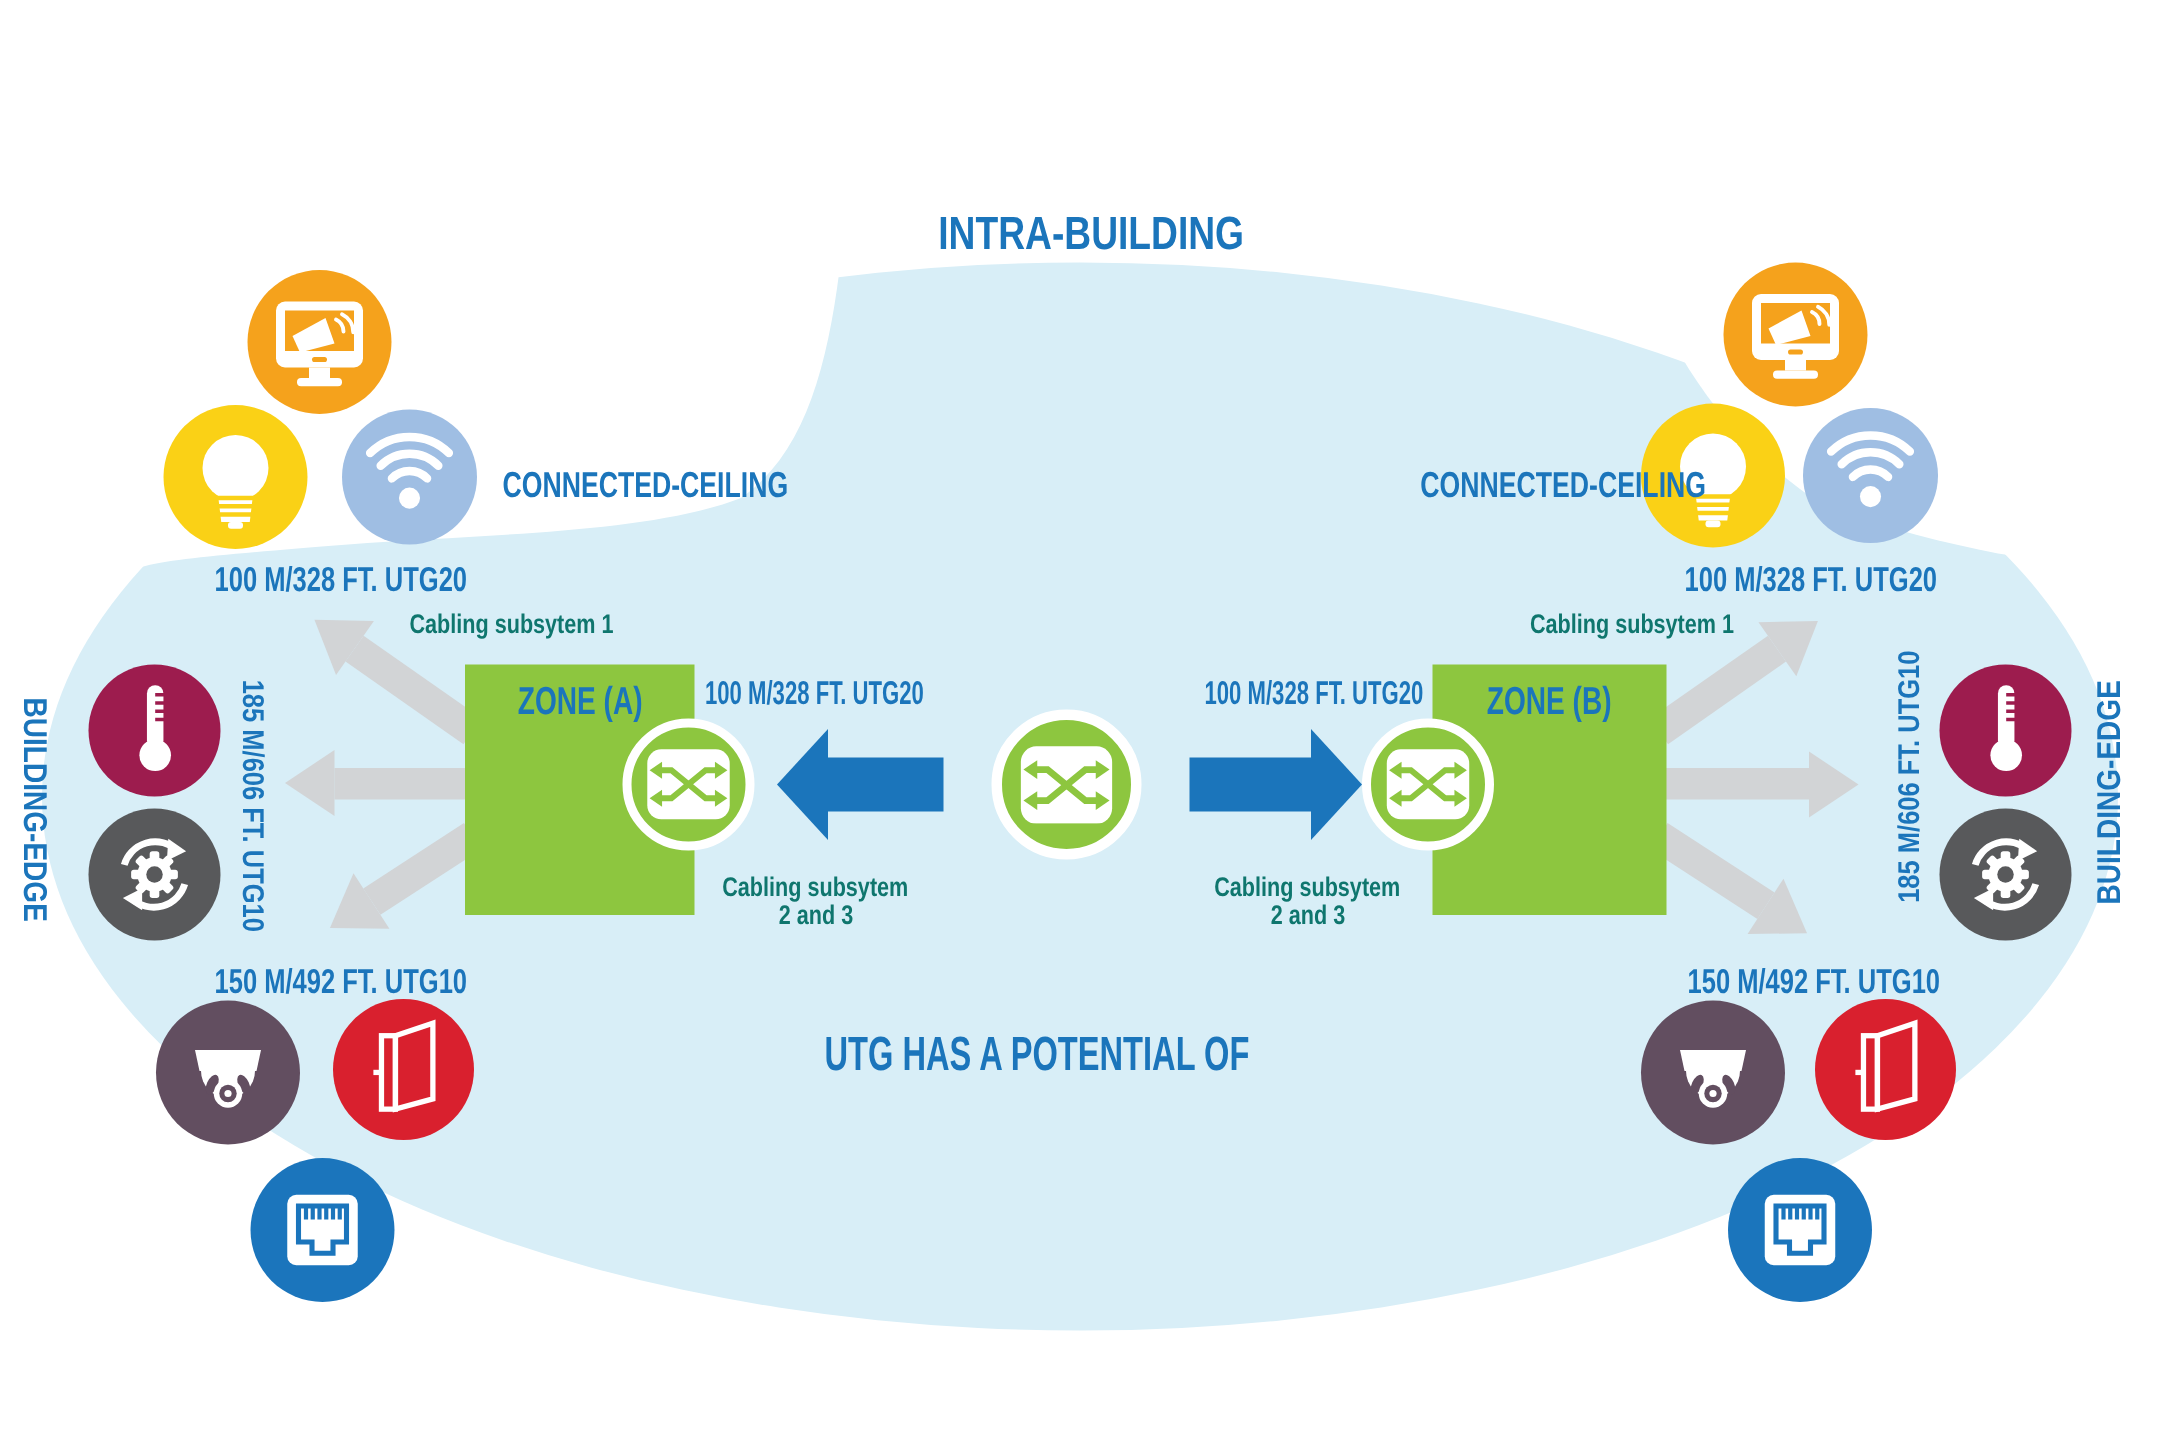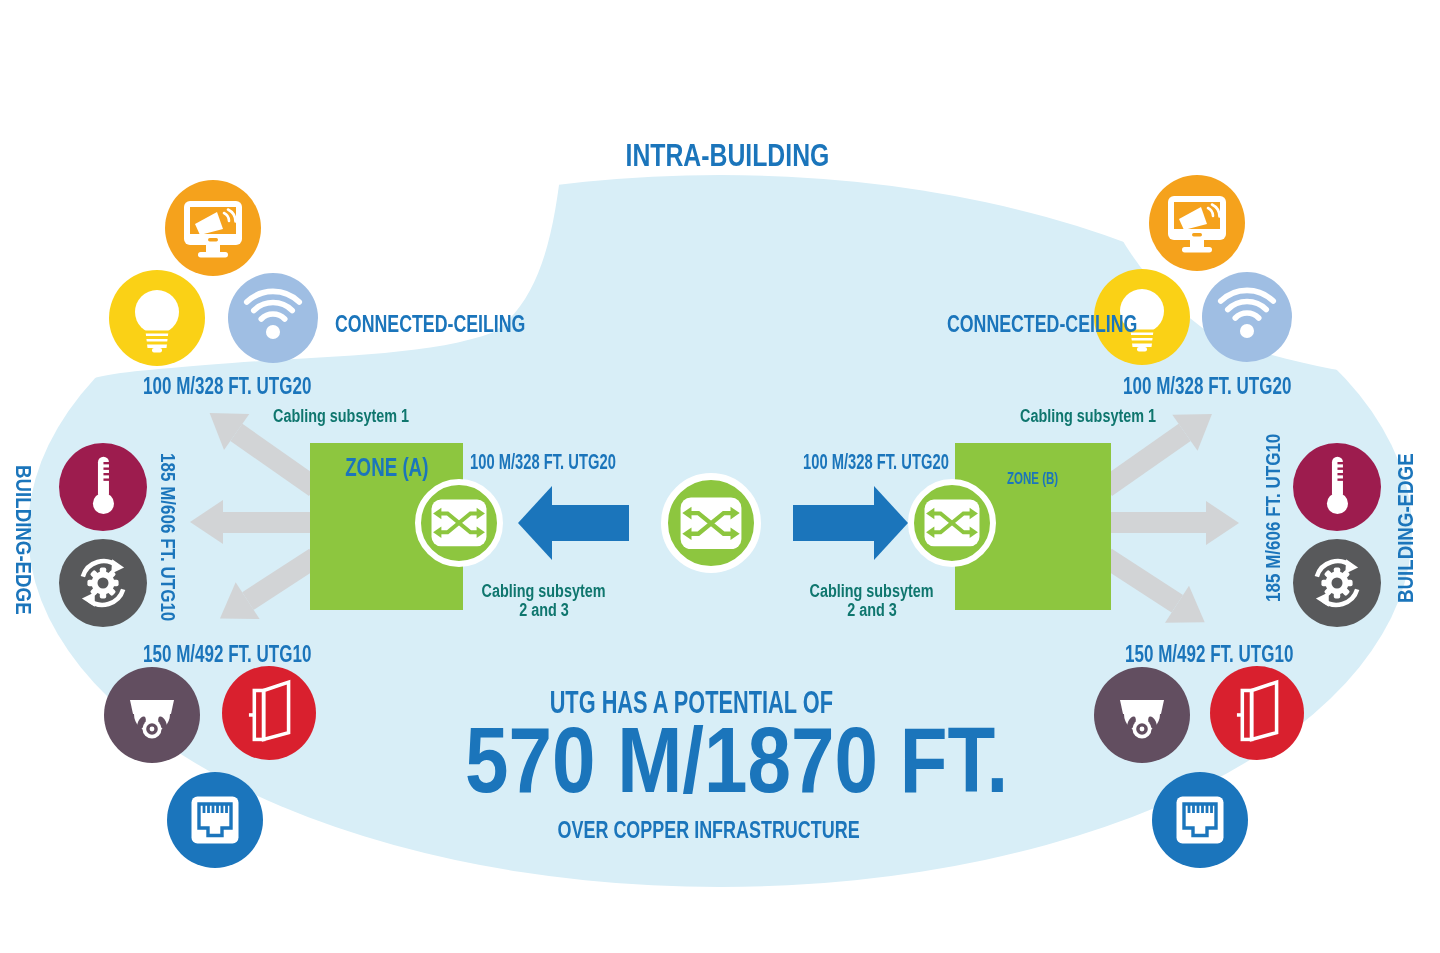--- a/index.html
+++ b/index.html
@@ -79,21 +79,21 @@
 
   <div class="ba" style="left:629px;top:505px;width:77px;transform:rotate(180deg);"></div>
   <div class="ba" style="left:793px;top:505px;width:81px;"></div>
 
   <div class="gbox" style="left:310px;top:443px;width:153px;height:167px;">
     <div class="lbl" style="top:9px;font-size:26px;">
       <span class="sq72">ZONE (A)</span>
     </div>
   </div>
   <div class="gbox" style="left:955px;top:443px;width:156px;height:167px;">
-    <div class="lbl" style="top:27px;font-size:16px;">
+    <div class="lbl" style="top:9px;font-size:26px;">
       <span class="sq72">ZONE (B)</span>
     </div>
   </div>
 
   <div class="switch" style="left:415px;top:479px;width:88px;height:88px;">
     <svg width="56" viewBox="0 0 54 46">
       <rect x="0.5" y="0.5" width="53" height="45" rx="9" fill="#fff"></rect>
       <g stroke="#8DC63F" stroke-width="3.8" fill="none">
         <path d="M8 14 L16 14 L38 32 L46 32"></path>
           <path d="M8 32 L16 32 L38 14 L46 14"></path>
@@ -178,26 +178,20 @@
     <span class="sq74">150 M/492 FT. UTG10</span>
   </div>
 
   <div class="vtxt vsq" style="left:11px;top:453px;height:160px;font-size:22px;"><span>BUILDING-EDGE</span></div>
   <div class="vtxt vsq" style="left:156px;top:440px;height:175px;font-size:20px;"><span>185 M/606 FT. UTG10</span></div>
   <div class="vtxt vsqf" style="left:1261px;top:440px;height:175px;font-size:20px;"><span>185 M/606 FT. UTG10</span></div>
   <div class="vtxt vsqf" style="left:1394px;top:455px;height:160px;font-size:22px;"><span>BUILDING-EDGE</span></div>
 
   <div class="txt ctr" style="left:483px;top:686px;width:400px;font-size:32px;">
     <span class="sq68c">UTG HAS A POTENTIAL OF</span>
-  </div>
-  <div class="txt ctr" style="left:417px;top:714px;width:600px;font-size:92px;line-height:92px;">
-    <span class="sq85c">570 M/1870 FT.</span>
-  </div>
-  <div class="txt ctr" style="left:509px;top:818px;width:400px;font-size:23px;">
-    <span class="sq78">OVER COPPER INFRASTRUCTURE</span>
   </div>
 
   <div class="cc" style="left:165px;top:180px;width:96px;height:96px;background:#F5A21C;">
     <svg width="96" viewBox="0 0 96 96">
       <rect x="19" y="21" width="58" height="44" rx="6" fill="#fff"></rect>
       <rect x="25" y="27" width="46" height="27" fill="#F5A21C"></rect>
       <path d="M30 44 L52 32 L58 49 L35 55 Z" fill="#fff"></path>
       <path d="M59 33 a9 9 0 0 1 5 8" stroke="#fff" stroke-width="2.6" fill="none" stroke-linecap="round"></path>
       <path d="M63 29.5 a13.5 13.5 0 0 1 7.5 12" stroke="#fff" stroke-width="2.6" fill="none" stroke-linecap="round"></path>
       <rect x="43" y="58" width="10" height="3.4" rx="1.7" fill="#F5A21C"></rect>

